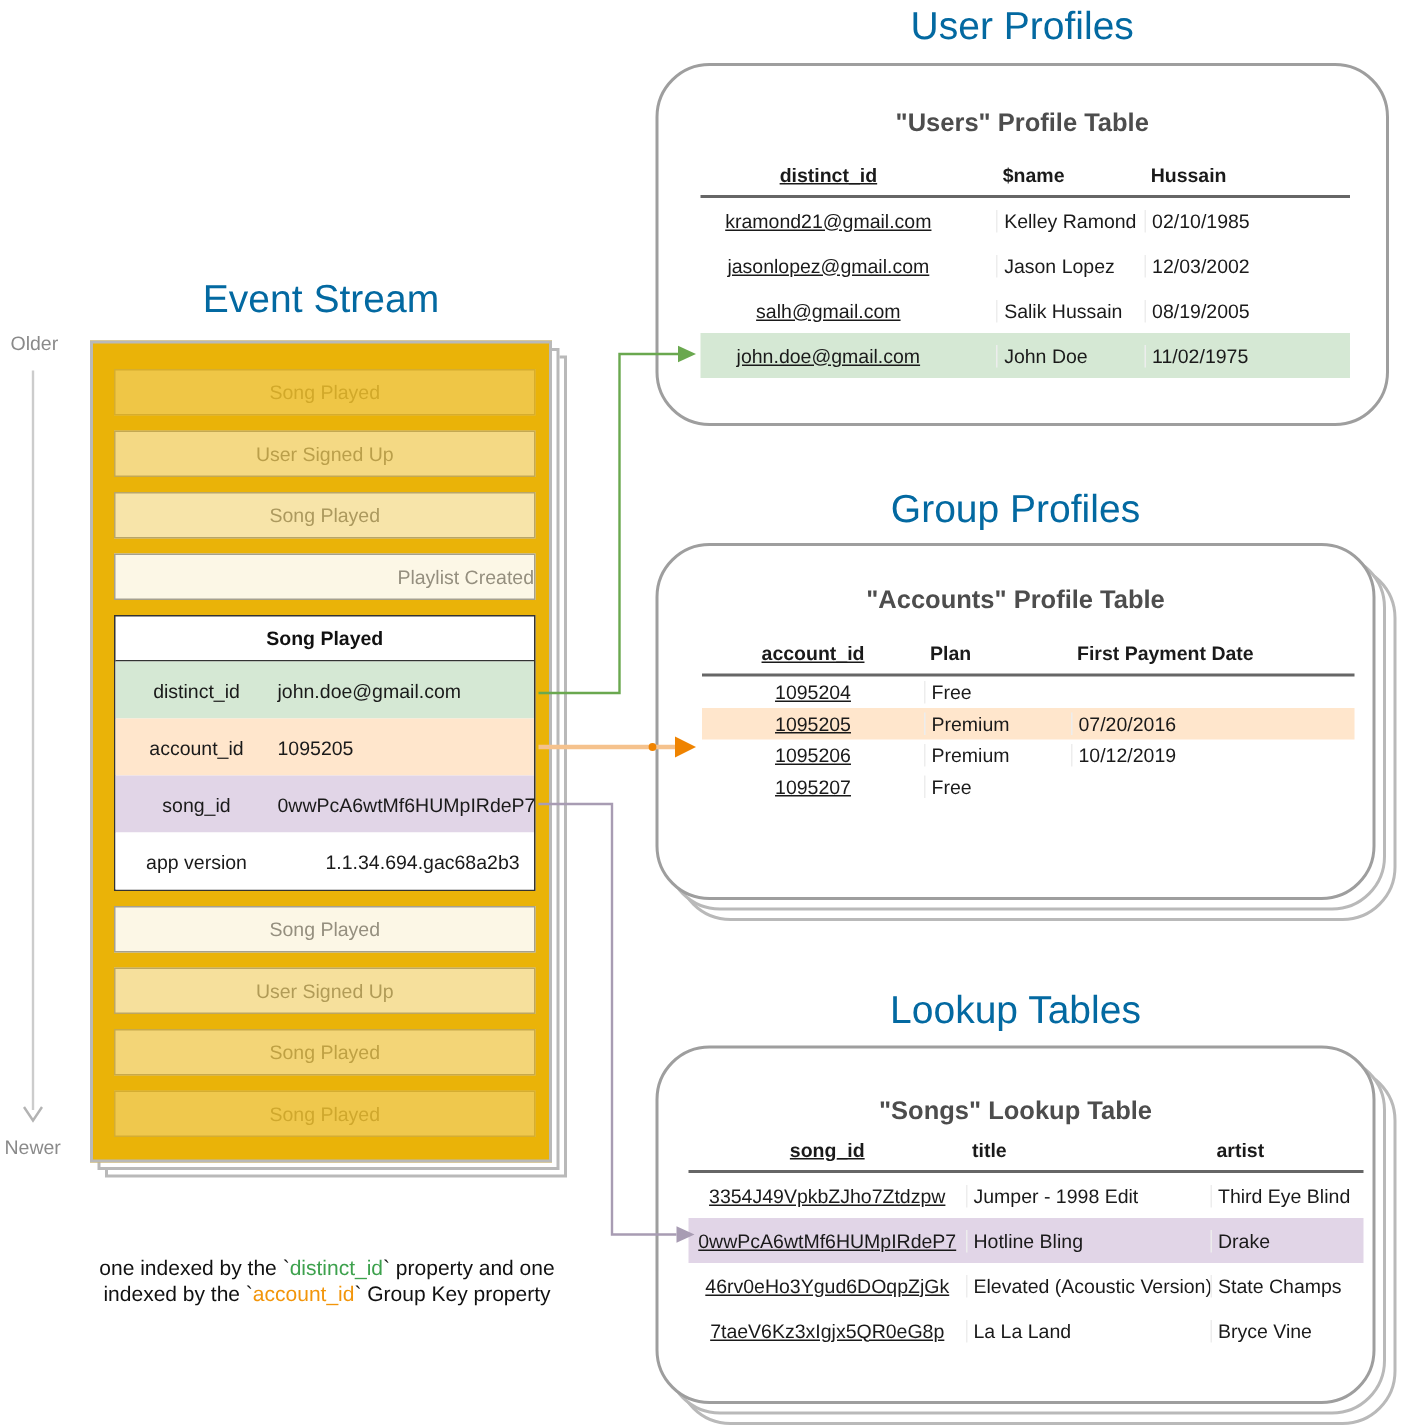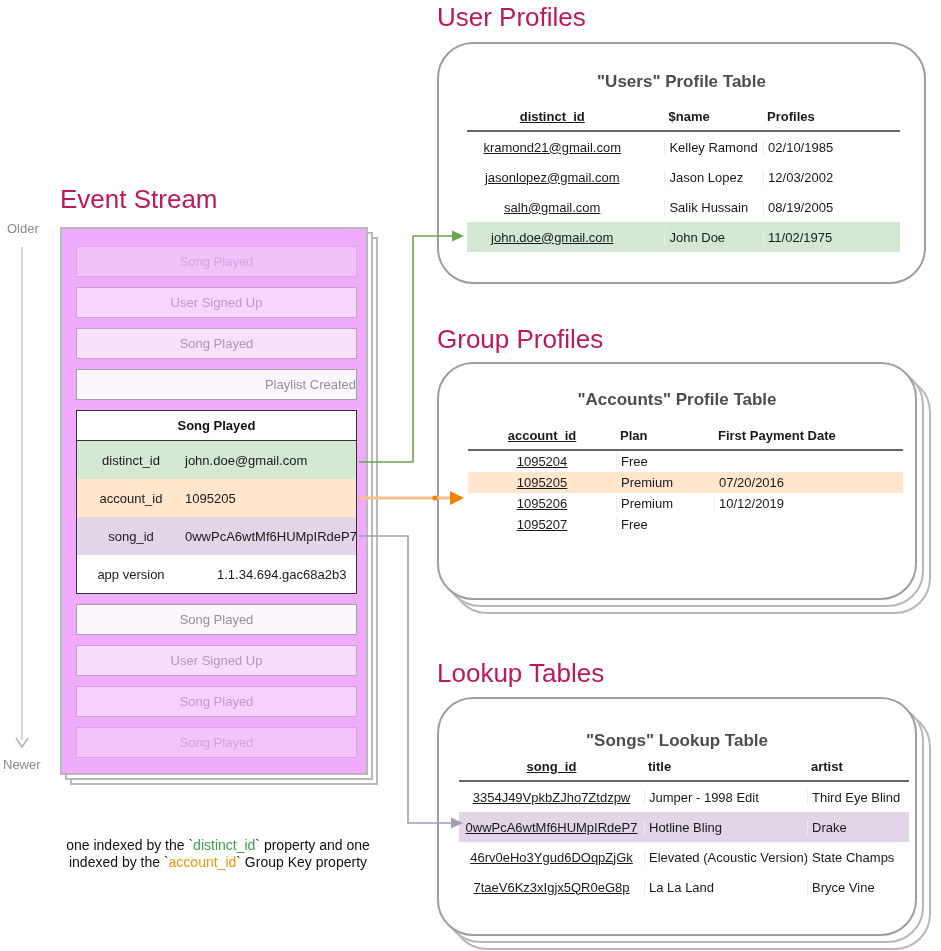--- a/index.html
+++ b/index.html
@@ -1,25 +1,25 @@
 <!DOCTYPE html>
 <html><head>
 <meta charset="utf-8">
 <style>
   html,body{margin:0;padding:0;background:#ffffff;}
   body{width:941px;height:951px;position:relative;overflow:hidden;
        font-family:"Liberation Sans","DejaVu Sans",sans-serif;color:#1a1a1a;}
   .abs{position:absolute;}
 
   
-  .big-title{font-size:26px;font-weight:400;color:#be185d;}
+  .big-title{font-size:26px;font-weight:400;text-align:center;color:#0369a1;}
 
   
   .stack-layer{position:absolute;background:#fff;border:2px solid #b9b9b9;box-sizing:border-box;}
-  #event-box{left:60px;top:227px;width:308px;height:548px;background:#f0abfc;
+  #event-box{left:60px;top:227px;width:308px;height:548px;background:#eab308;
              border:2px solid #b9b9b9;box-sizing:border-box;z-index:2;
              display:flex;flex-direction:column;gap:10px;
              padding:17px 9px 0 14px;}
   .event-item{height:31px;line-height:29px;border:1px solid #9e9e9e;box-sizing:border-box;
               text-align:center;font-size:13px;color:#8c8c8c;background:#fff;flex:0 0 auto;}
   #expanded-event{border:1px solid #333;box-sizing:border-box;flex:0 0 auto;background:#fff;}
   #expanded-title{height:29px;line-height:29px;text-align:center;font-size:13px;font-weight:bold;
                   color:#111;border-bottom:1px solid #333;}
   .prop-row{display:flex;align-items:center;height:38px;font-size:13px;color:#1a1a1a;}
   .prop-key{width:108px;text-align:center;flex:0 0 auto;}
@@ -121,21 +121,21 @@
     </div>
 </div>
 
 <div class="abs big-title" style="left:437px;top:2px;width:489px;">User Profiles</div>
 <div class="card" style="left:437px;top:42px;width:489px;height:242px;">
   <div class="card-title" style="top:28px;">"Users" Profile Table</div>
   <div class="dtable sec-users" style="left:28px;top:58px;width:433px;">
       <div class="trow thead">
         <div class="tcell c0">distinct_id</div>
         <div class="tcell c1">$name</div>
-        <div class="tcell c2">Profiles</div>
+        <div class="tcell c2">Hussain</div>
       </div>
       <div class="trow">
         <div class="tcell c0">kramond21@gmail.com</div>
         <div class="tcell c1">Kelley Ramond</div>
         <div class="tcell c2">02/10/1985</div>
       </div>
       <div class="trow">
         <div class="tcell c0">jasonlopez@gmail.com</div>
         <div class="tcell c1">Jason Lopez</div>
         <div class="tcell c2">12/03/2002</div>

